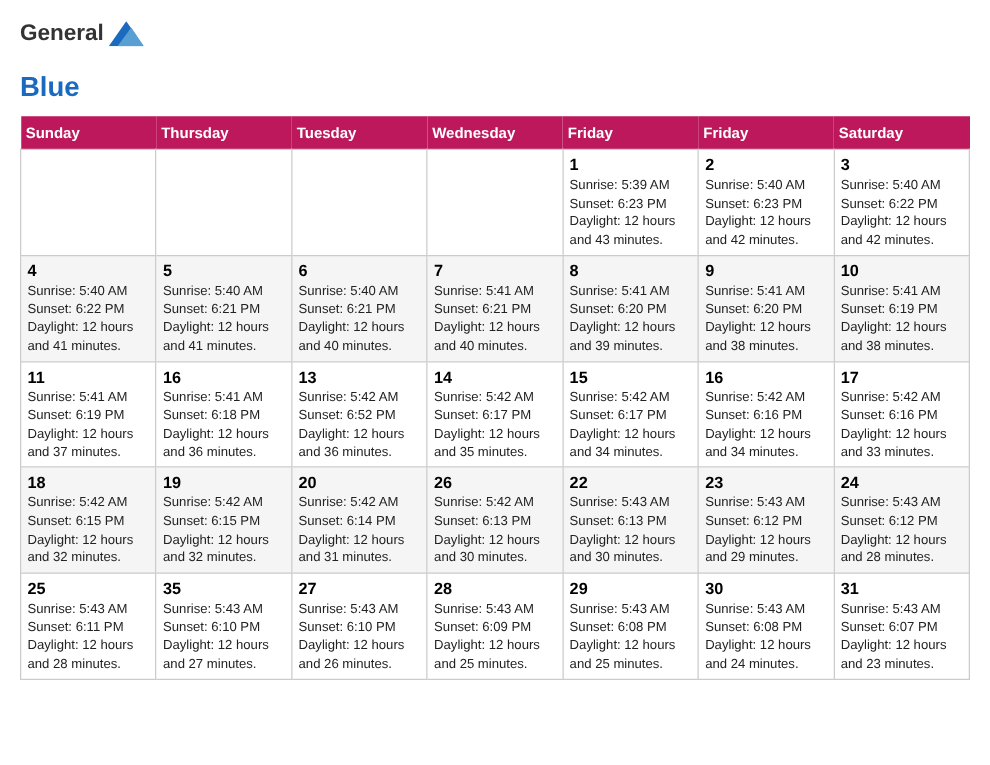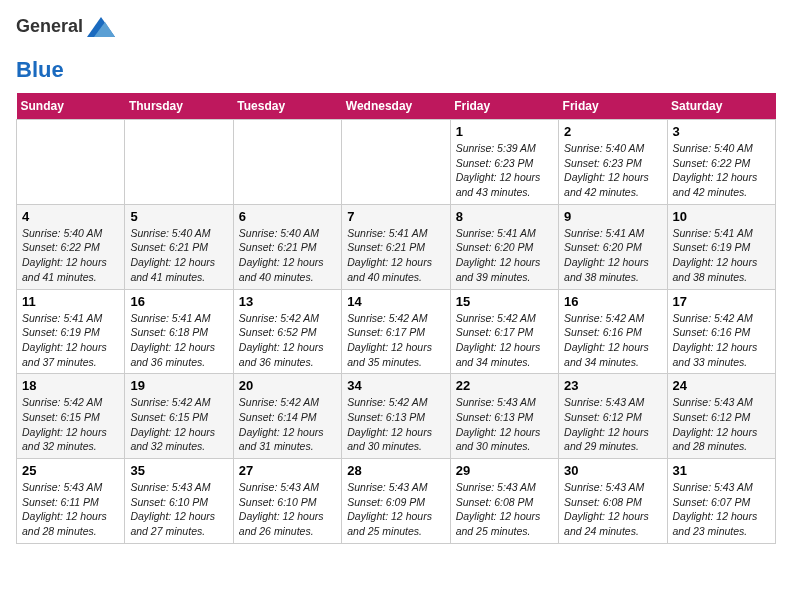--- a/index.html
+++ b/index.html
@@ -75,21 +75,20 @@
     .day-number {
       font-weight: bold;
       font-size: 13px;
       display: block;
       margin-bottom: 2px;
     }
     .day-info {
       font-size: 10.5px;
       line-height: 1.4;
       color: #222;
-      font-style: italic;
     }
     .empty-cell {
       background-color: #fff;
     }
   </style>
 </head>
 <body>
 
 <div class="header">
   <div class="logo">
@@ -262,21 +261,21 @@
 and 32 minutes.</div>
         </td>
         <td>
           <span class="day-number">20</span>
           <div class="day-info">Sunrise: 5:42 AM
 Sunset: 6:14 PM
 Daylight: 12 hours
 and 31 minutes.</div>
         </td>
         <td>
-          <span class="day-number">34</span>
+          <span class="day-number">26</span>
           <div class="day-info">Sunrise: 5:42 AM
 Sunset: 6:13 PM
 Daylight: 12 hours
 and 30 minutes.</div>
         </td>
         <td>
           <span class="day-number">22</span>
           <div class="day-info">Sunrise: 5:43 AM
 Sunset: 6:13 PM
 Daylight: 12 hours

